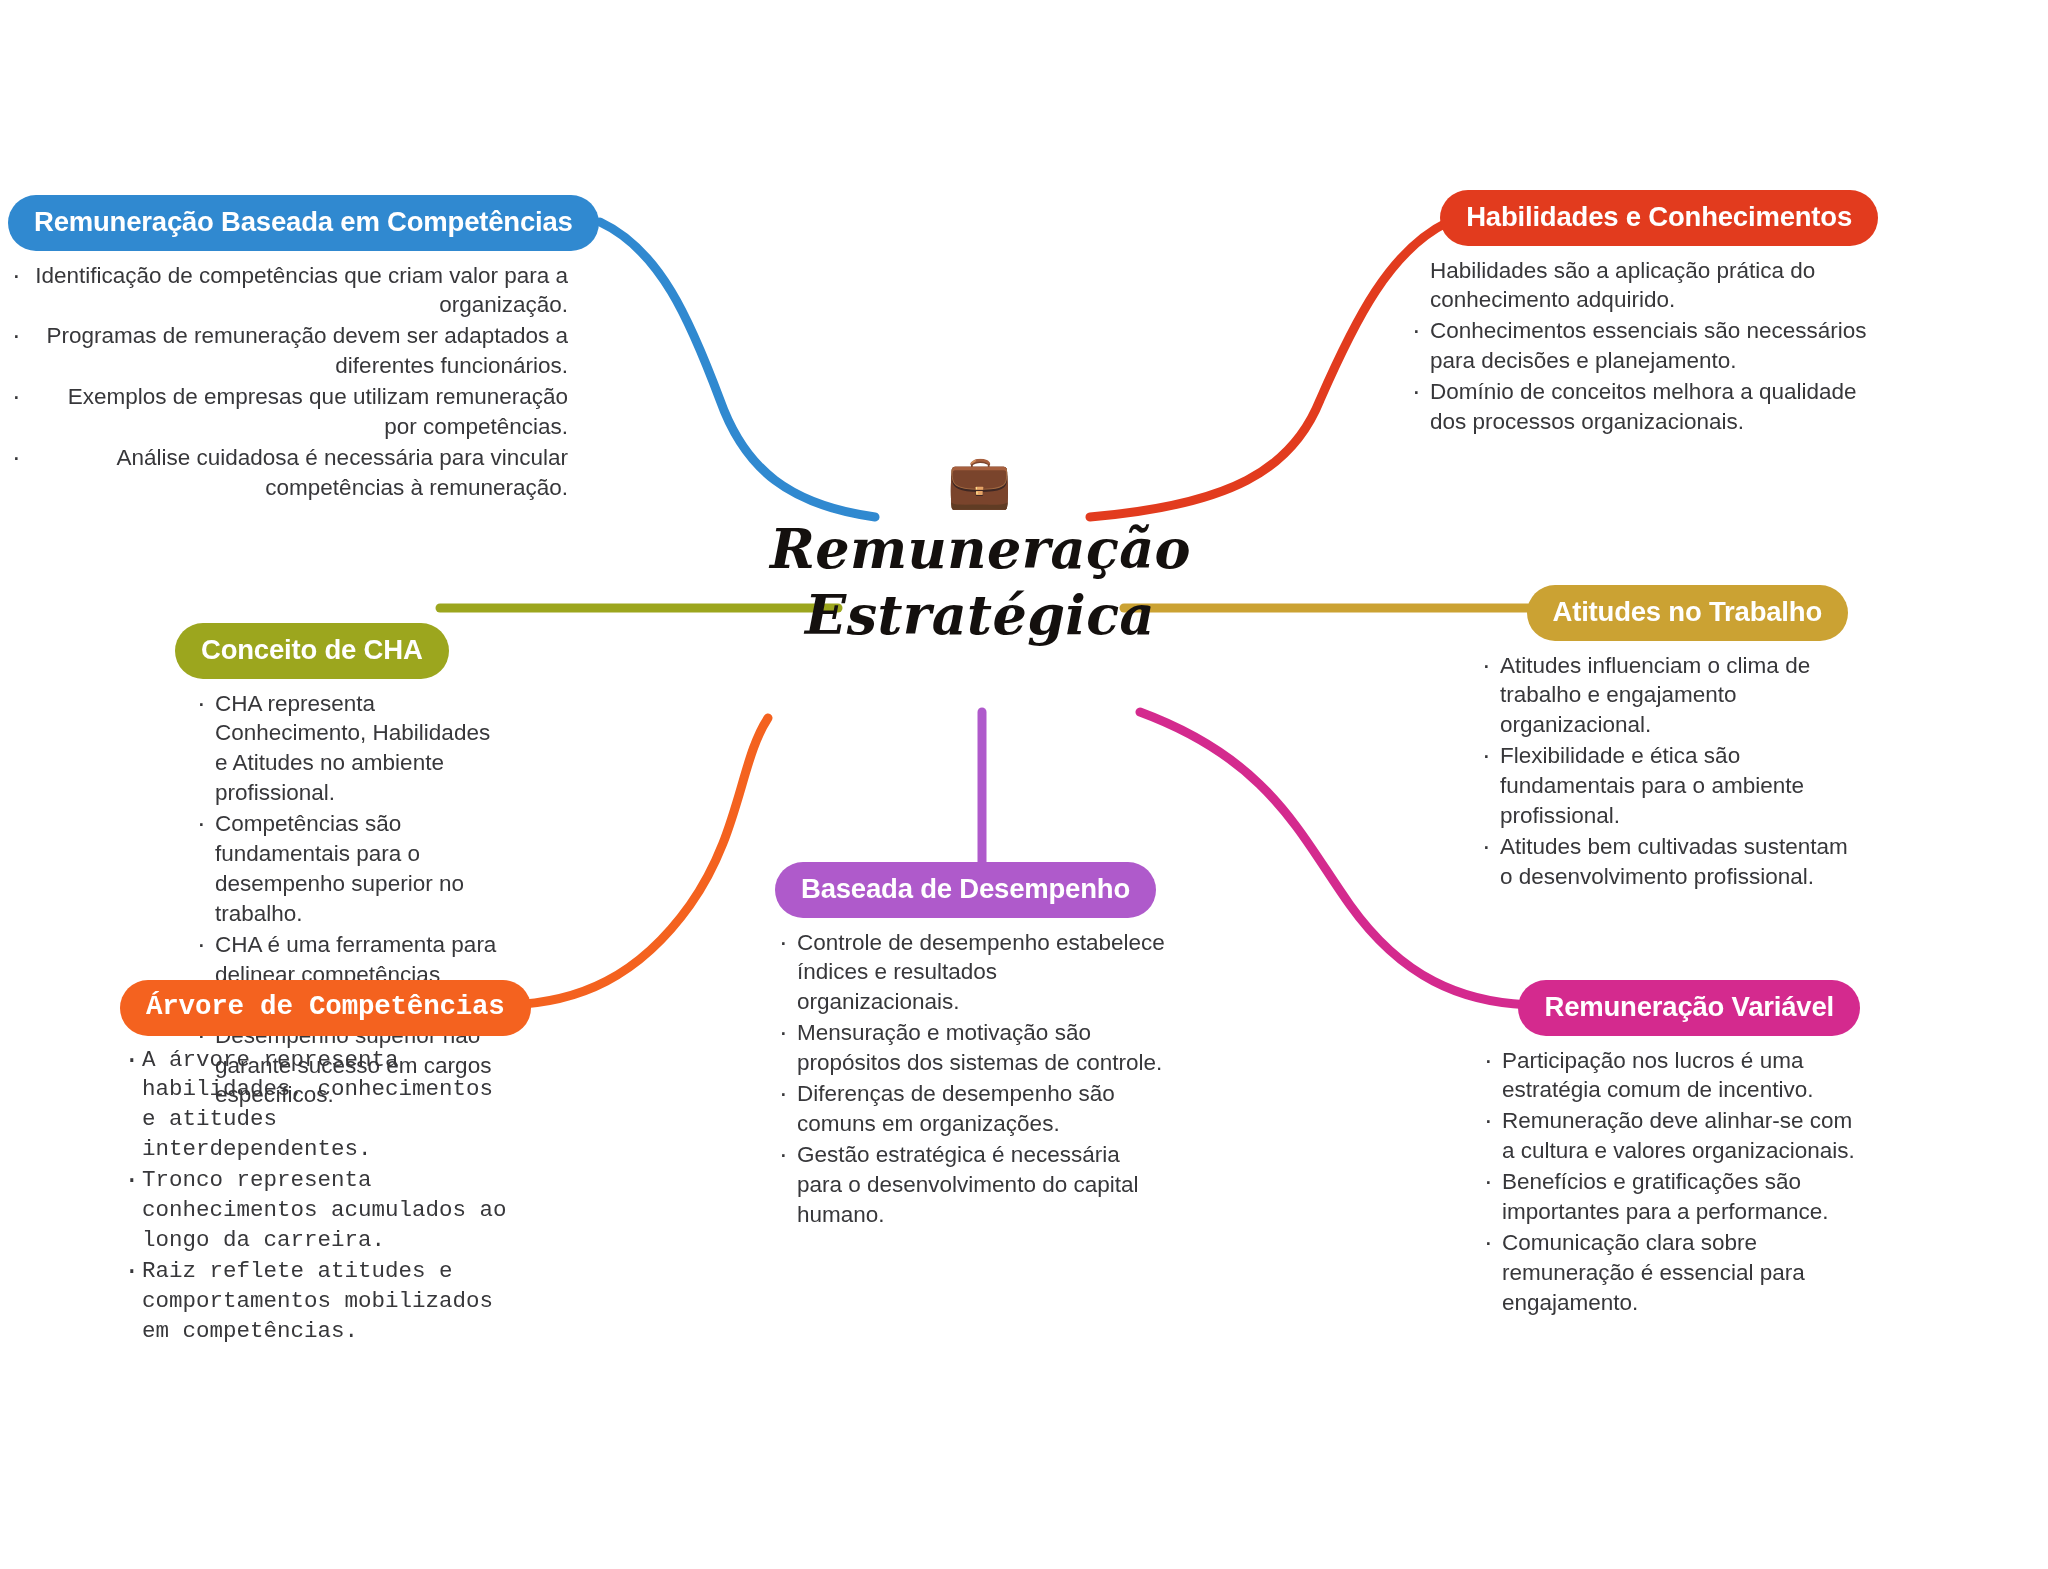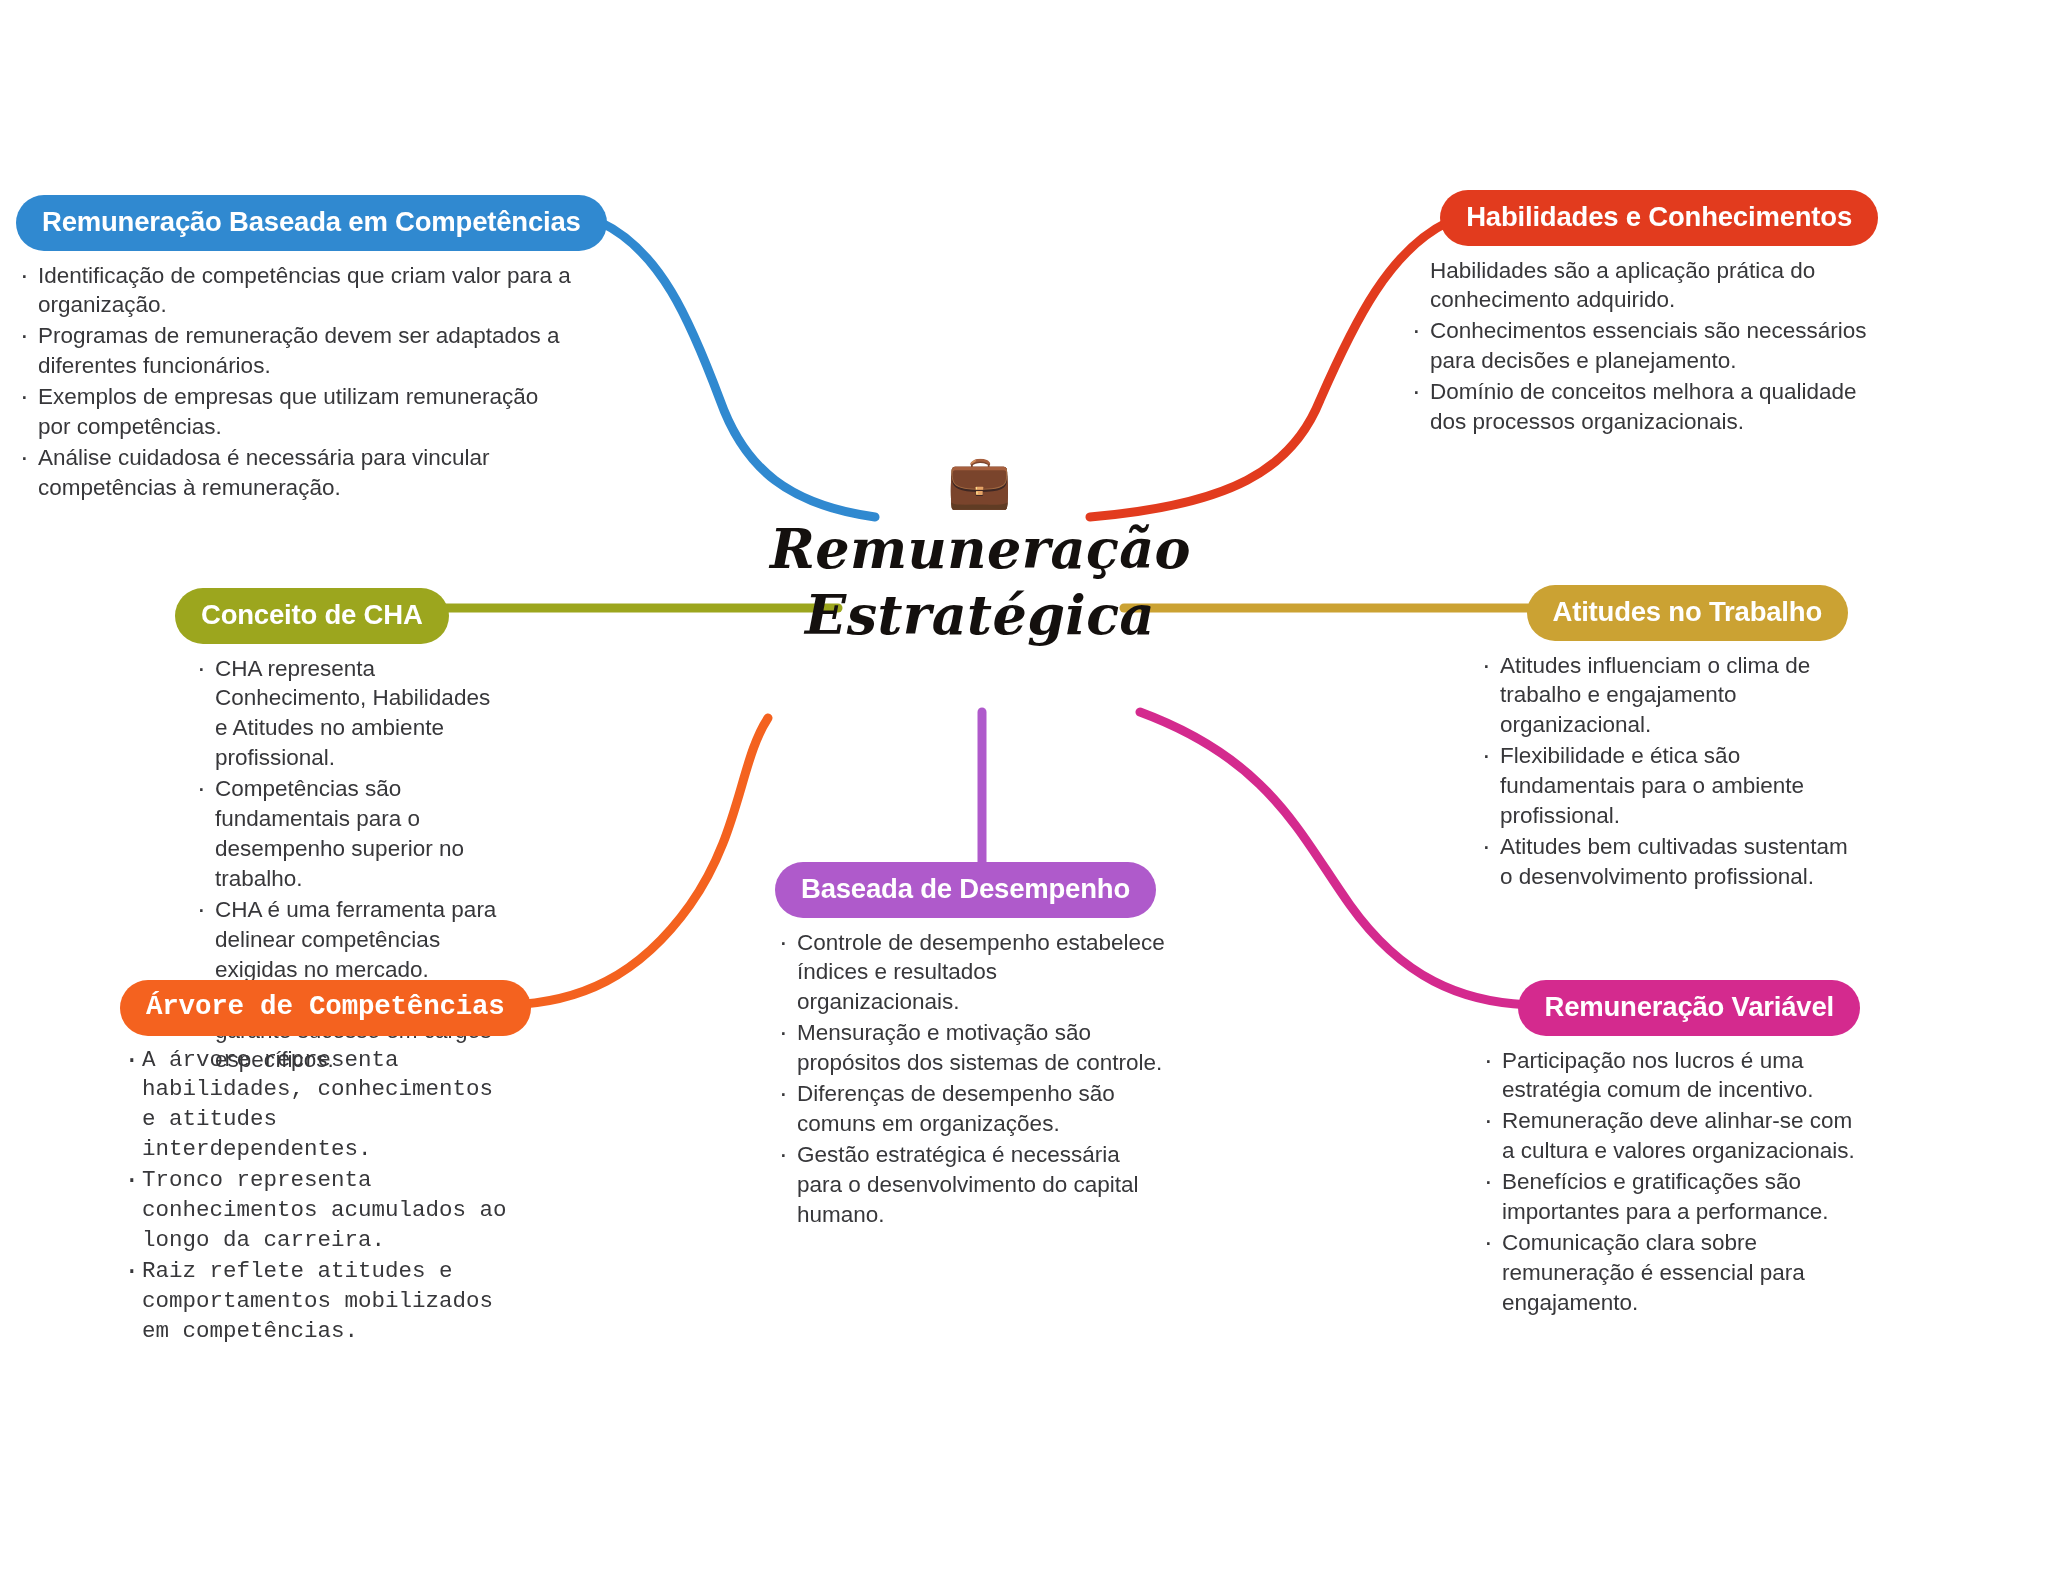--- a/index.html
+++ b/index.html
@@ -85,22 +85,22 @@
     left: 4px;
     top: -1px;
     font-size: 26px;
     line-height: 1.2;
     color: #37373a;
   }
   .bullets li.nobullet { padding-left: 22px; }
   .bullets li.nobullet::before { content: ""; }
 
   
-  #branch-remuneracao-competencias { left: 16px;   top: 195px;  width: 560px; }
-  #branch-conceito-cha             { left: 175px;  top: 588px;  width: 330px; }
+  #branch-remuneracao-competencias { left: 8px;   top: 195px;  width: 560px; text-align: right; }
+  #branch-conceito-cha             { left: 175px;  top: 623px;  width: 330px; }
   #branch-arvore-competencias      { left: 120px;  top: 980px;  width: 400px; font-family: Liberation Mono, monospace; }
   #branch-habilidades              { left: 1408px; top: 190px;  width: 470px; }
   #branch-atitudes                 { left: 1478px; top: 585px;  width: 370px; }
   #branch-remuneracao-variavel     { left: 1480px; top: 980px;  width: 380px; }
   #branch-controle-desempenho      { left: 775px;  top: 862px;  width: 390px; }
 
   
   #branch-habilidades  .pill,
   #branch-atitudes     .pill,
   #branch-remuneracao-variavel .pill { margin-left: auto; display: block; width: fit-content; }

